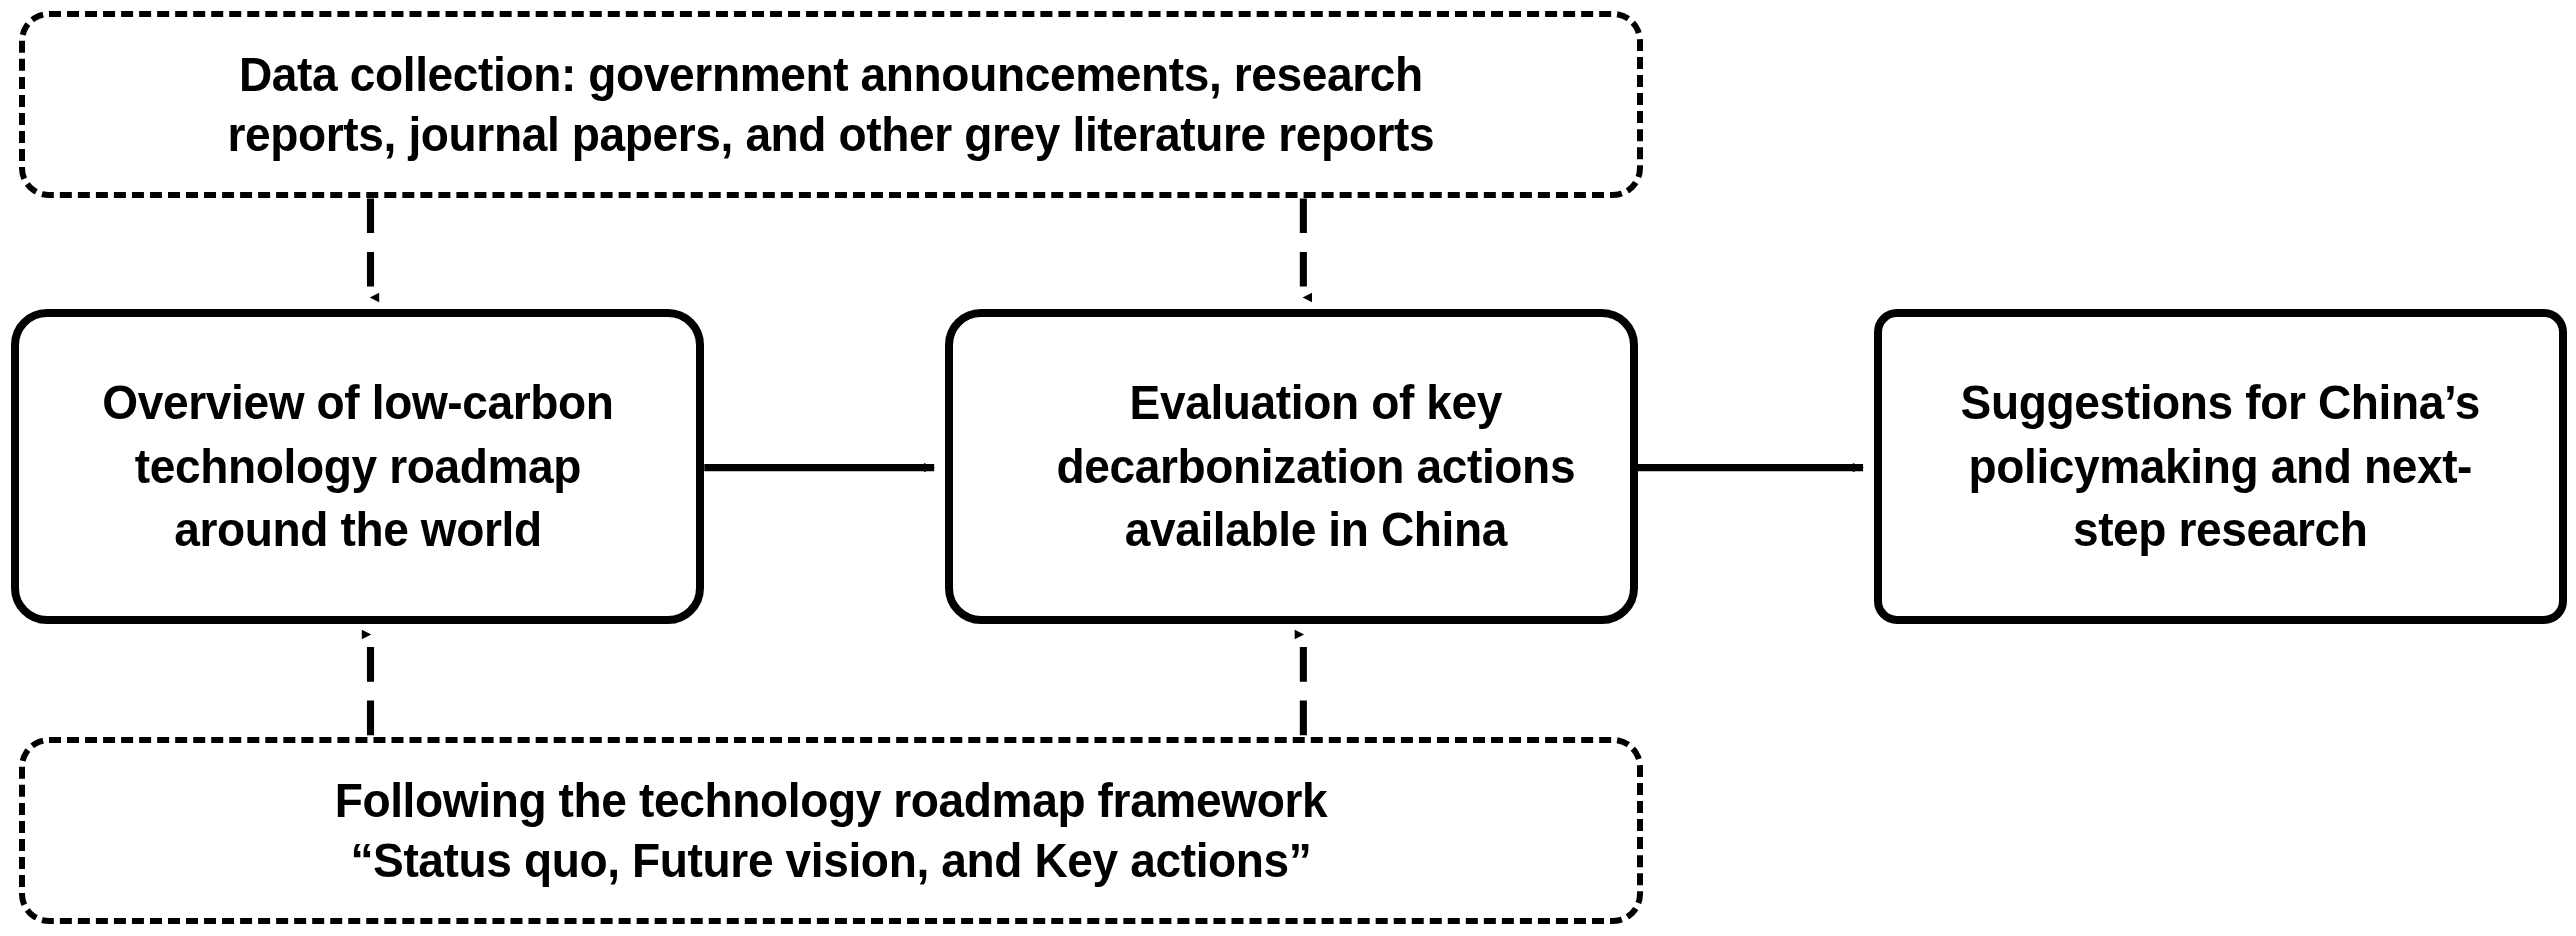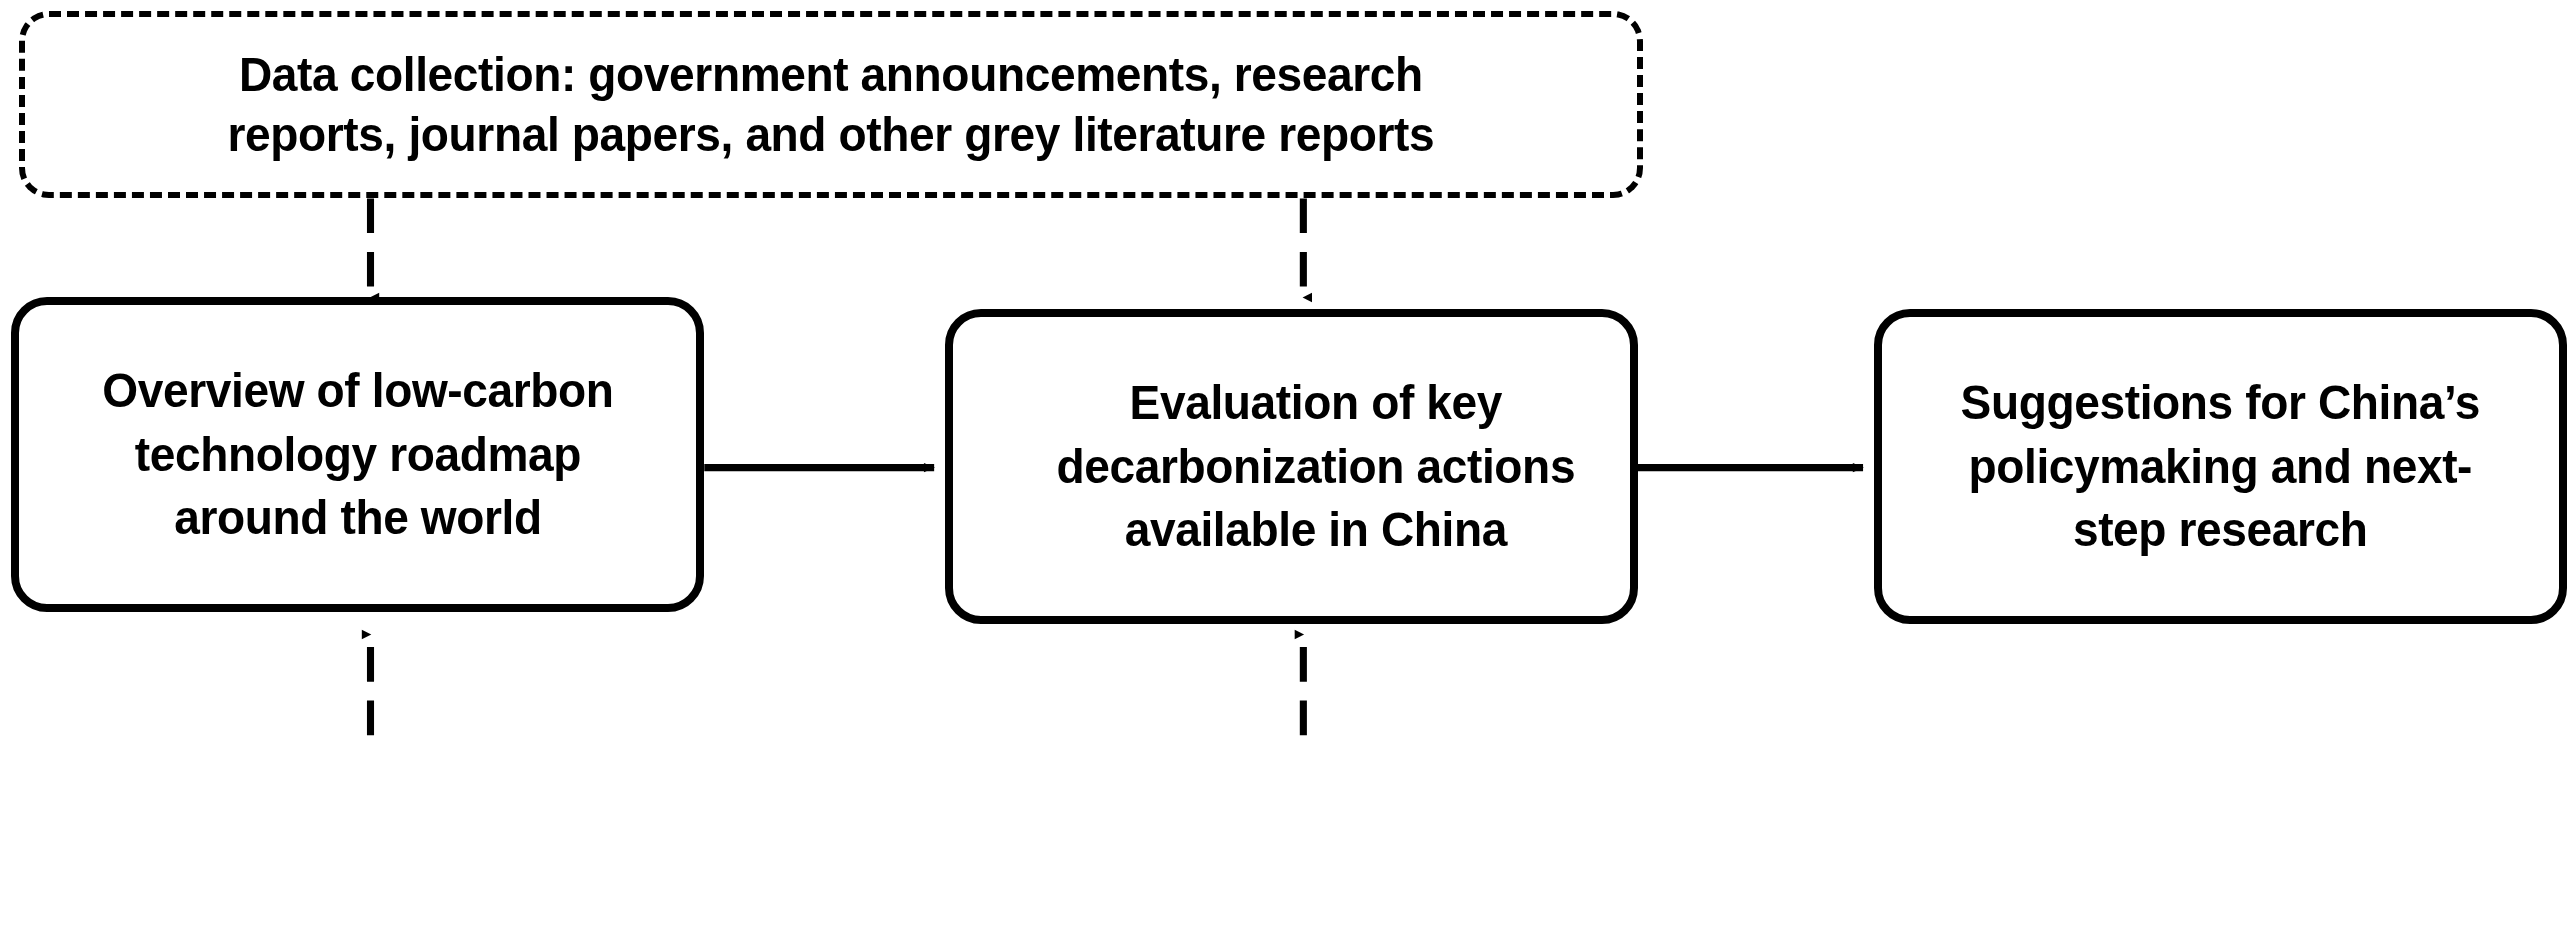--- a/index.html
+++ b/index.html
@@ -71,36 +71,37 @@
 
   
   #node-data-collection {
     left: 19px;
     top: 11px;
     width: 1624px;
     height: 187px;
   }
   #node-overview {
     left: 11px;
-    top: 297px;
+    top: 309px;
     width: 693px;
     height: 315px;
   }
   #node-evaluation {
     left: 945px;
     top: 309px;
     width: 693px;
     height: 315px;
     padding-left: 48px;
   }
   #node-suggestions {
     left: 1874px;
     top: 309px;
     width: 693px;
     height: 315px;
+    border-radius: 23px;
   }
   #node-framework {
     left: 19px;
     top: 737px;
     width: 1624px;
     height: 187px;
   }
 </style>
 </head>
 <body>
@@ -157,15 +158,21 @@
   </div>
 
   <div class="node solid" id="node-suggestions">
     <div class="node-label">
       <span>Suggestions for China’s</span><br>
       <span>policymaking and next-</span><br>
       <span>step research</span>
     </div>
   </div>
 
+  <div class="node dashed" id="node-framework">
+    <div class="node-label">
+      <span>Following the technology roadmap framework</span><br>
+      <span>“Status quo, Future vision, and Key actions”</span>
+    </div>
+  </div>
 
 </div>
 
 
 </body></html>

